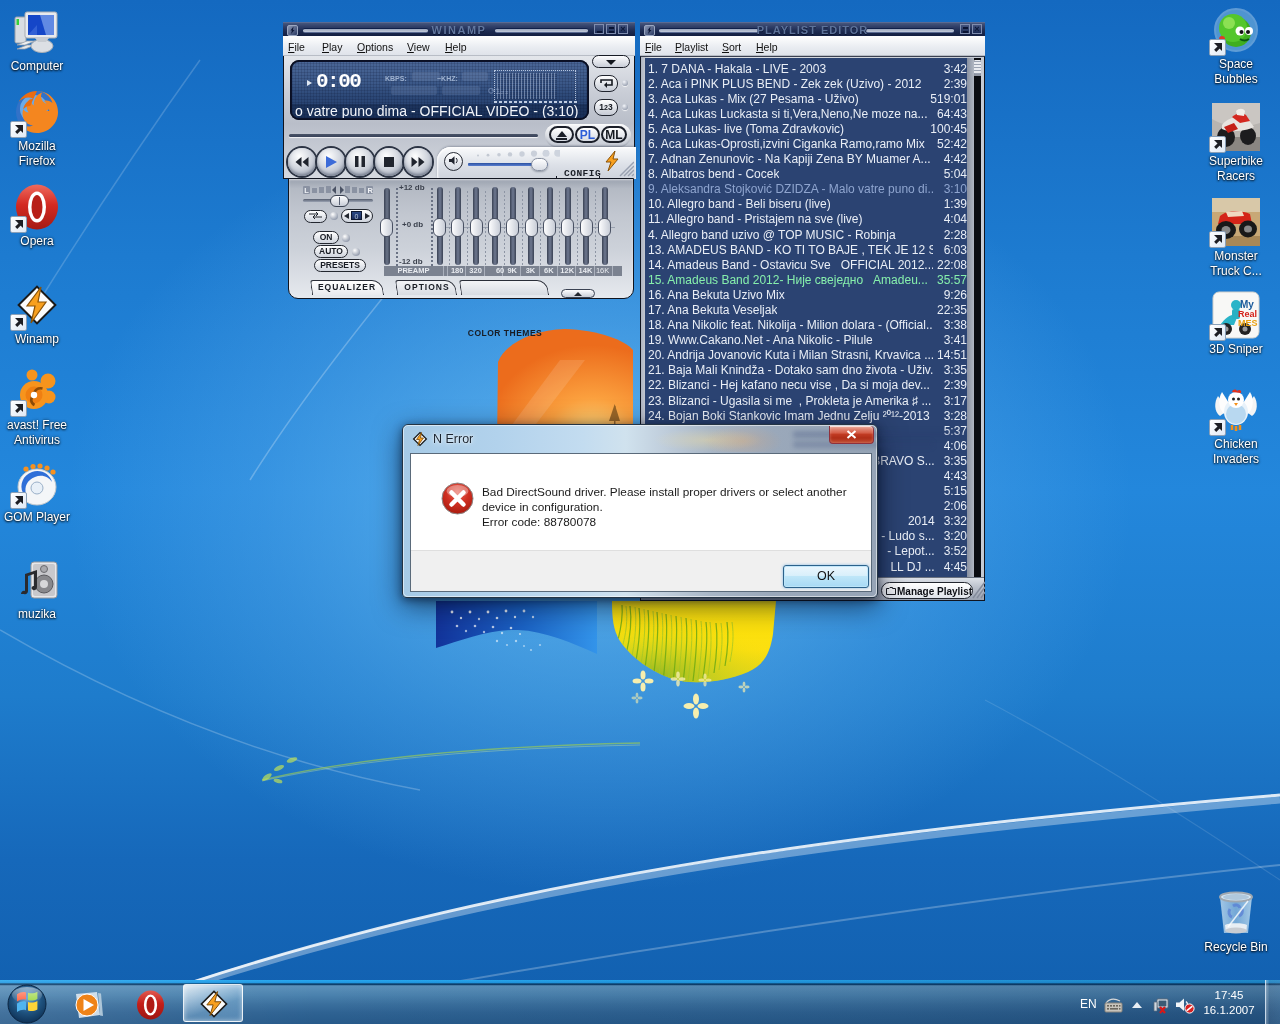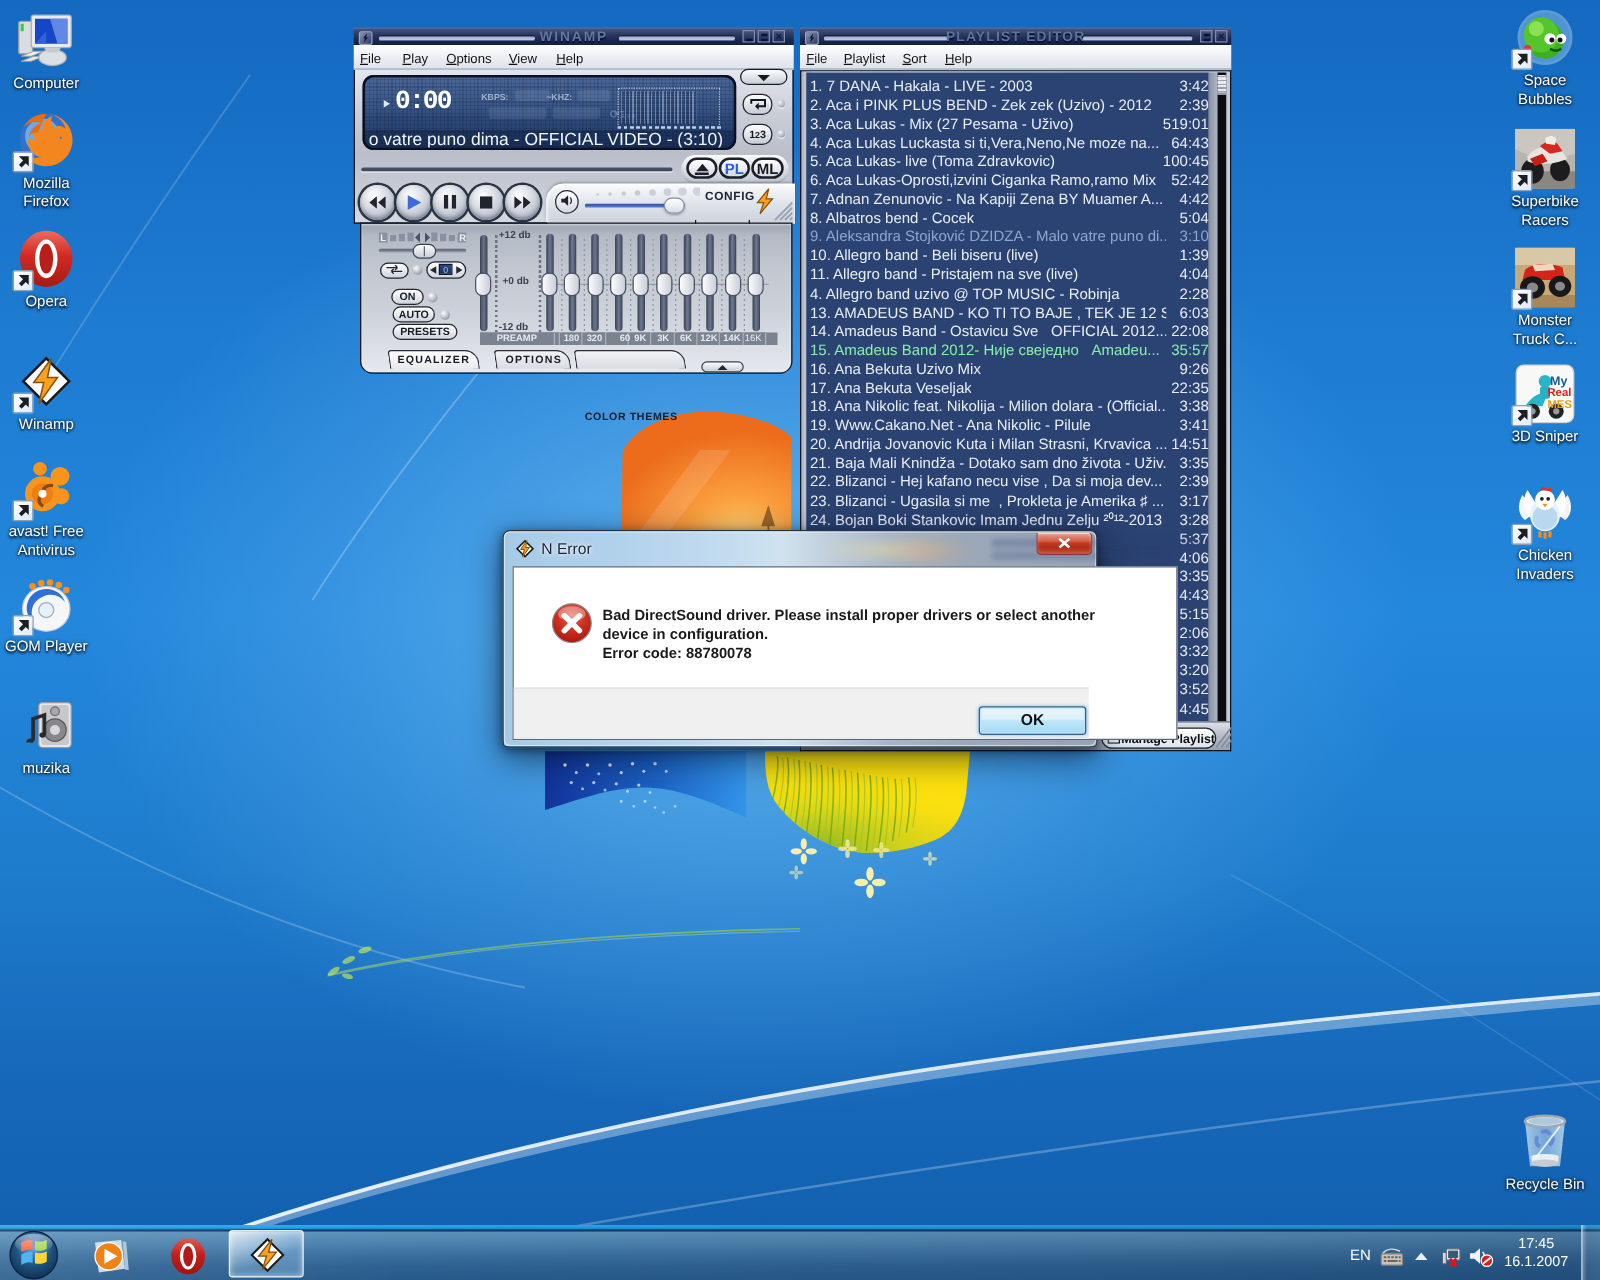--- a/index.html
+++ b/index.html
@@ -542,21 +542,21 @@
           <circle cx="25" cy="4.8" r="1.8" fill="#c6ccd6"></circle>
           <circle cx="36" cy="4.4" r="2.2" fill="#c6ccd6"></circle>
           <circle cx="48" cy="4" r="2.7" fill="#cad0da"></circle>
           <circle cx="60" cy="3.6" r="3.1" fill="#cad0da"></circle>
           <circle cx="72" cy="3.2" r="3.5" fill="#ced4de"></circle>
           <circle cx="84" cy="3" r="3.8" fill="#ced4de"></circle>
       </svg>
     </div>
     <div class="abs" style="left:184px;top:107px;width:80px;height:3px;background:linear-gradient(180deg,#2a50a0,#5a7fd0);border-radius:1px;"></div>
     <div class="abs" style="left:247px;top:102px;width:17px;height:13px;border-radius:7px;border:1px solid #8a92a2;background:linear-gradient(180deg,#fff,#d8dce4);box-shadow:0 1px 2px rgba(40,50,70,.4);"></div>
-    <div class="abs" style="left:280px;top:96px;font-size:9.5px;font-weight:bold;color:#1c2028;letter-spacing:.5px;">CONFIG</div>
+    <div class="abs" style="left:280px;top:112px;font-size:9.5px;font-weight:bold;color:#1c2028;letter-spacing:.5px;font-family:Liberation Mono, monospace;">CONFIG</div>
 
     <svg class="abs" style="left:318px;top:94px" width="20" height="22" viewBox="0 0 20 22">
       <path d="M13,1 L4,12 L9,12 L6,21 L16,9 L11,9 Z" fill="#f8A01f" stroke="#8a5206" stroke-width="1"></path>
     </svg>
 
     <svg class="abs" style="left:332px;top:104px" width="18" height="18" viewBox="0 0 18 18">
       <g stroke="#9aa2b2" stroke-width="1.5">
           <path d="M18,2 L4,16"></path>
           <path d="M18,6 L8,16"></path>
           <path d="M18,10 L12,16"></path>
@@ -859,21 +859,21 @@
   <div class="abs" style="left:426px;top:1px;width:45px;height:18px;border-radius:0 4px 4px 4px;
      border:1px solid #90303b; border-top:none;
      background:linear-gradient(180deg,#f0b0a0 0%,#e08573 18%,#d55e48 40%,#c03a22 50%,#b02e18 70%,#c04a30 100%);
      box-shadow:inset 0 1px 0 rgba(255,255,255,.6), inset 0 0 3px rgba(255,255,255,.3);">
     <svg width="11" height="9" viewBox="0 0 11 9" style="margin:4px auto 0">
         <path d="M1.5,1 L9.5,8 M9.5,1 L1.5,8" stroke="#fff" stroke-width="2"></path>
         <path d="M1.5,1 L9.5,8 M9.5,1 L1.5,8" stroke="#802015" stroke-width="2" opacity="0"></path>
       </svg>
   </div>
 
-  <div class="abs" style="left:7px;top:28px;width:532px;height:139px;background:#fff;border:1px solid #5a6a7a;font-weight:bold;">
+  <div class="abs" style="left:7px;top:28px;width:462px;height:139px;background:#fff;border:1px solid #5a6a7a;">
     <div class="abs" style="left:0;top:96px;width:460px;height:41px;background:#f0f0f0;border-top:1px solid #dfdfdf;"></div>
 
     <svg class="abs" style="left:30px;top:28px" width="33" height="33" viewBox="0 0 33 33">
       <defs>
         <radialGradient id="errg" cx="50%" cy="30%" r="80%">
           <stop offset="0%" stop-color="#e86a5c"></stop>
             <stop offset="45%" stop-color="#d03022"></stop>
             <stop offset="100%" stop-color="#9e1408"></stop>
         </radialGradient>
       </defs>

